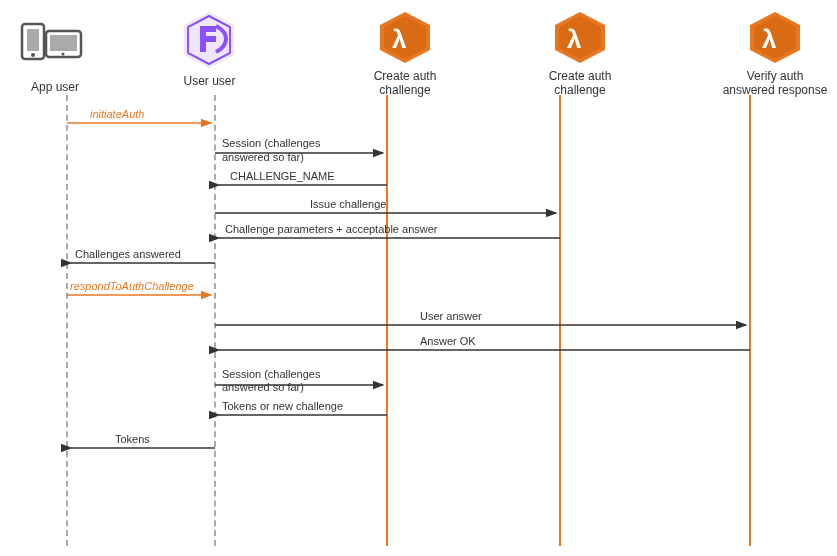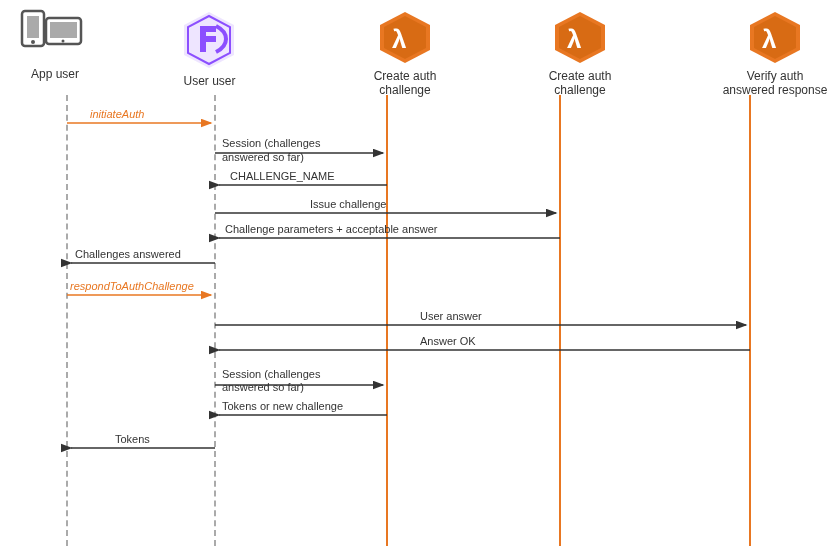--- a/index.html
+++ b/index.html
@@ -62,21 +62,21 @@
     .cognito-icon svg {
       width: 55px;
       height: 60px;
     }
   </style>
 </head>
 <body>
 
 <div class="diagram">
 
-  <div class="actor" style="left:20px; top:3px;">
+  <div class="actor" style="left:20px; top:16px;">
     <div class="app-user-icon">
       <svg viewBox="0 0 70 60" xmlns="http://www.w3.org/2000/svg">
 
         <rect x="2" y="8" width="22" height="35" rx="3" ry="3" fill="none" stroke="#555" stroke-width="2.5"></rect>
         <rect x="7" y="13" width="12" height="22" fill="#aaa"></rect>
         <circle cx="13" cy="39" r="2" fill="#555"></circle>
 
         <rect x="26" y="15" width="35" height="26" rx="3" ry="3" fill="none" stroke="#555" stroke-width="2.5"></rect>
         <rect x="30" y="19" width="27" height="16" fill="#aaa"></rect>
         <circle cx="43" cy="38" r="1.5" fill="#555"></circle>

